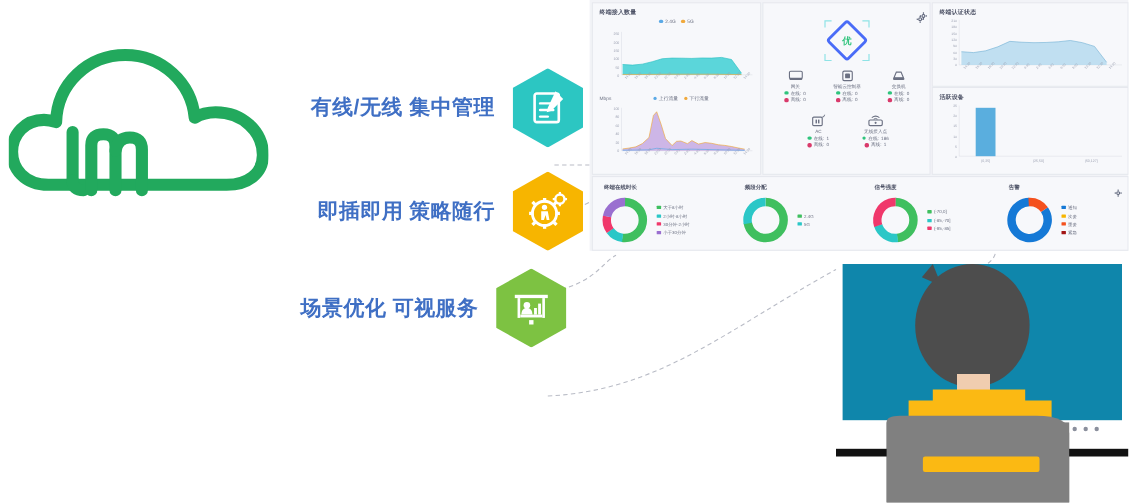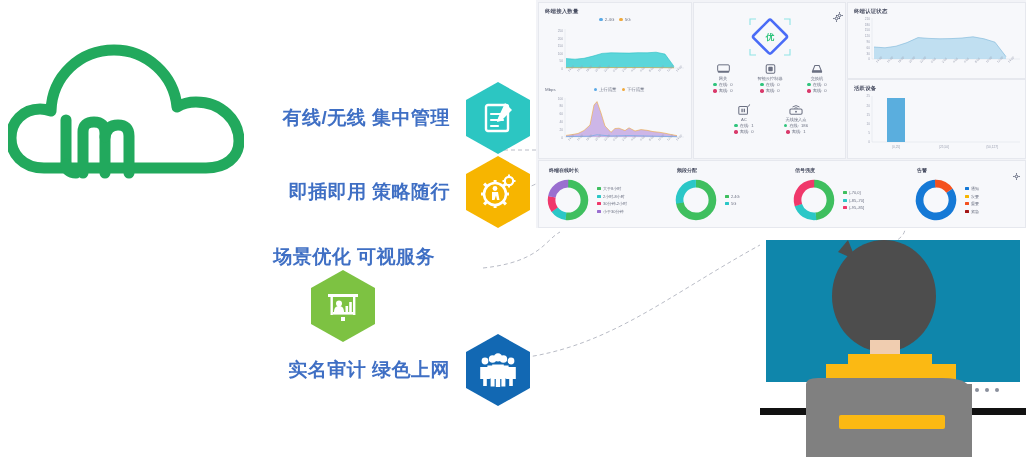--- a/index.html
+++ b/index.html
@@ -18,23 +18,23 @@
     color:#3f6fc4;font-size:19px;font-weight:700;letter-spacing:.5px;white-space:nowrap;
     text-align:right;width:200px;padding-right:16px;
   }
   .hexwrap{position:relative;width:64px;height:72px;flex:0 0 64px;}
   .hex{
     position:absolute;left:0;top:0;width:64px;height:72px;
     clip-path:polygon(50% 0%,100% 25%,100% 75%,50% 100%,0% 75%,0% 25%);
   }
   .hex-ico{position:absolute;left:0;top:0;width:64px;height:72px;display:flex;align-items:center;justify-content:center;}
 
-  .f1{left:250px;top:82px;}
+  .f1{left:250px;top:62px;}
   .f2{left:250px;top:156px;font-family:Liberation Serif, serif;}
-  .f3{left:235px;top:244px;flex-direction:column;}
+  .f3{left:235px;top:244px;}
   .f4{left:250px;top:334px;}
 
   
   .connectors{position:absolute;left:0;top:0;width:1026px;height:457px;pointer-events:none;}
 
   
   .dashboard{
     position:absolute;left:536px;top:0;width:490px;height:228px;
     background:#f2f3f7;
   }
@@ -173,42 +173,20 @@
           <circle cx="14" cy="15.5" r="3" fill="#fff"></circle>
           <path d="M9 24 C9 19.5 11.5 18 14 18 C16.5 18 19 19.5 19 24 Z" fill="#fff"></path>
           <rect x="20.5" y="18" width="2.6" height="6" fill="#fff"></rect>
           <rect x="24.2" y="14" width="2.6" height="10" fill="#fff"></rect>
           <rect x="16" y="29" width="4" height="4" fill="#fff"></rect>
         </svg>
       </div>
     </div>
   </div>
 
-  <div class="feature f4">
-    <div class="flabel">实名审计 绿色上网</div>
-    <div class="hexwrap">
-      <div class="hex" style="background:#1268b3"></div>
-      <div class="hex-ico">
-        <svg width="40" height="34" viewBox="0 0 40 34">
-          <g fill="#fff">
-            <circle cx="7" cy="8" r="3.4"></circle>
-              <path d="M2.2 14 h9.6 v12 h-3 v7 h-3.6 v-7 h-3 z"></path>
-            <circle cx="33" cy="8" r="3.4"></circle>
-              <path d="M28.2 14 h9.6 v12 h-3 v7 h-3.6 v-7 h-3 z"></path>
-            <circle cx="14.6" cy="6" r="3.8"></circle>
-              <path d="M9.4 12.5 h10.4 v13 h-3.2 v8 h-4 v-8 h-3.2 z"></path>
-            <circle cx="25.4" cy="6" r="3.8"></circle>
-              <path d="M20.2 12.5 h10.4 v13 h-3.2 v8 h-4 v-8 h-3.2 z"></path>
-            <circle cx="20" cy="4.4" r="4.2"></circle>
-              <path d="M14.2 11.6 h11.6 v14.5 h-3.6 v7.9 h-4.4 v-7.9 h-3.6 z"></path>
-          </g>
-        </svg>
-      </div>
-    </div>
-  </div>
 
   <div class="dashboard">
 
     <div class="panel p-top-left">
       <div class="ptitle">终端接入数量</div>
 
       <div class="legend-row" style="position:absolute;left:0;top:14px;width:152px;">
         <span class="lg">
           <i class="dot" style="background:#5aa9e6"></i>
           <span>2.4G</span>

